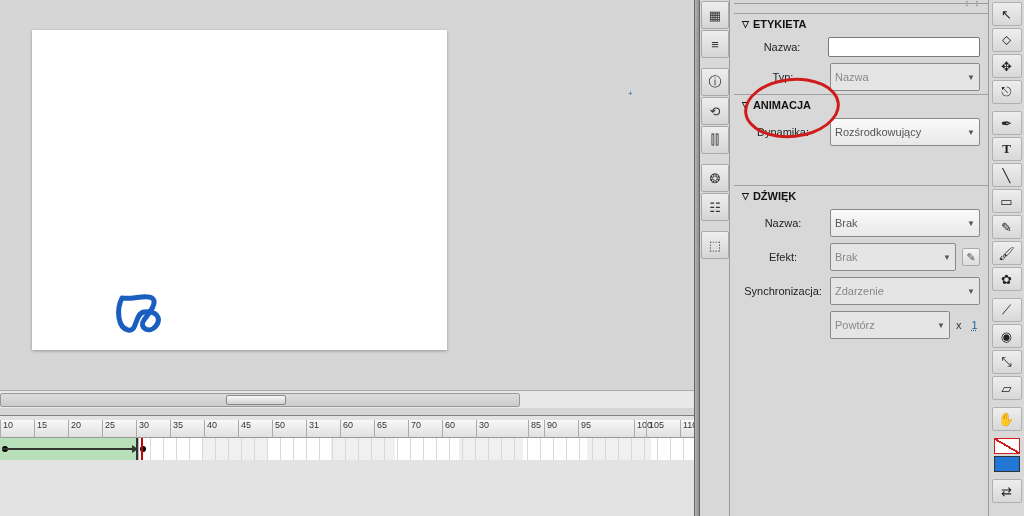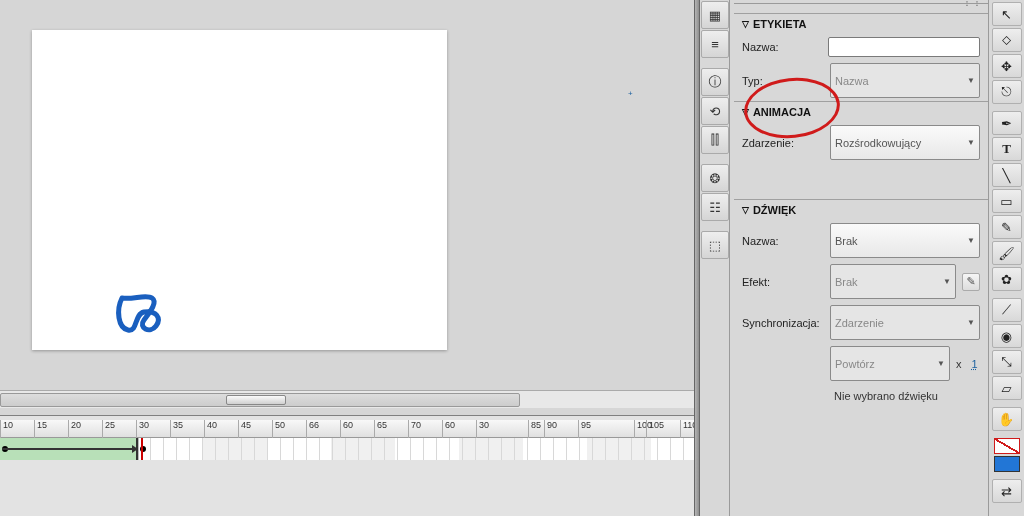--- a/index.html
+++ b/index.html
@@ -29,23 +29,23 @@
 .divider-v { position: absolute; left: 694px; top: 0; width: 6px; height: 516px; background: linear-gradient(to right, #b5b5b5, #8e8e8e); border-left: 1px solid #666; border-right: 1px solid #666; }
 
 .iconbar { position: absolute; left: 700px; top: 0; width: 30px; height: 516px; background: #d8d8d8; border-right: 1px solid #9a9a9a; }
 .iconbar .icon-btn { width: 28px; height: 28px; margin: 1px; background: linear-gradient(#eee,#d5d5d5); border: 1px solid #aaa; border-radius: 2px; display: flex; align-items: center; justify-content: center; font-size: 13px; color: #333; }
 .iconbar .sep { height: 8px; }
 
 .panel-area { position: absolute; left: 730px; top: 0; width: 258px; height: 516px; background: #d8d8d8; padding-left: 4px; }
 .panel-section-header { display: flex; align-items: center; gap: 4px; padding: 4px 8px; font-size: 11px; font-weight: bold; color: #111; border-top: 1px solid #a0a0a0; }
 .panel-section-header .tri { font-size: 9px; }
 .panel-row { display: flex; align-items: center; gap: 6px; padding: 3px 8px; font-size: 11px; color: #222; }
-.panel-label { text-align: left; width: 82px; }
+.panel-label { text-align: center; width: 82px; }
 .text-input { flex: 1; height: 20px; background: #fff; border: 1px solid #7a7a7a; border-radius: 2px; font-size: 11px; padding: 0 4px; }
-.dropdown { flex: 1; height: 35px; background: linear-gradient(#fafafa,#e8e8e8); border: 1px solid #8a8a8a; border-radius: 2px; font-size: 11px; padding: 0 4px; display: flex; align-items: center; justify-content: space-between; color: #555; }
+.dropdown { flex: 1; height: 28px; background: linear-gradient(#fafafa,#e8e8e8); border: 1px solid #8a8a8a; border-radius: 2px; font-size: 11px; padding: 0 4px; display: flex; align-items: center; justify-content: space-between; color: #555; }
 .dropdown.disabled { color: #888; background: #e5e5e5; }
 .dropdown-arrow { font-size: 8px; color: #555; }
 .link-value { color: #1a5f9e; text-decoration: underline; font-size: 11px; padding-left: 4px; }
 .edit-ico { width: 18px; height: 18px; display: flex; align-items: center; justify-content: center; font-size: 11px; color: #555; border: 1px solid #aaa; background: linear-gradient(#f5f5f5,#ddd); border-radius: 2px; }
 .mult { font-size: 11px; color: #333; }
 .message-row { font-size: 11px; color: #333; padding: 6px 0 6px 100px; }
 
 .circle-annotation { position: absolute; left: 744px; top: 78px; width: 96px; height: 60px; border: 3px solid #d01b1b; border-radius: 50%/50%; pointer-events: none; transform: rotate(-6deg); }
 
 .right-toolbar { position: absolute; left: 988px; top: 0; width: 36px; height: 516px; background: #d8d8d8; border-left: 1px solid #9a9a9a; display: flex; flex-direction: column; align-items: center; padding-top: 2px; gap: 2px; }
@@ -77,21 +77,21 @@
   <div class="timeline-ruler">
     <span class="ruler-tick" style="left:0px">10</span>
     <span class="ruler-tick" style="left:34px">15</span>
     <span class="ruler-tick" style="left:68px">20</span>
     <span class="ruler-tick" style="left:102px">25</span>
     <span class="ruler-tick" style="left:136px">30</span>
     <span class="ruler-tick" style="left:170px">35</span>
     <span class="ruler-tick" style="left:204px">40</span>
     <span class="ruler-tick" style="left:238px">45</span>
     <span class="ruler-tick" style="left:272px">50</span>
-    <span class="ruler-tick" style="left:306px">66</span>
+    <span class="ruler-tick" style="left:306px">31</span>
     <span class="ruler-tick" style="left:340px">60</span>
     <span class="ruler-tick" style="left:374px">65</span>
     <span class="ruler-tick" style="left:408px">70</span>
     <span class="ruler-tick" style="left:442px">60</span>
     <span class="ruler-tick" style="left:476px">30</span>
     <span class="ruler-tick" style="left:528px">85</span>
     <span class="ruler-tick" style="left:544px">90</span>
     <span class="ruler-tick" style="left:578px">95</span>
     <span class="ruler-tick" style="left:634px">100</span>
     <span class="ruler-tick" style="left:646px">105</span>
@@ -150,21 +150,21 @@
       <span>Nazwa</span>
       <span class="dropdown-arrow">▼</span>
     </div>
   </div>
 
   <div class="panel-section-header">
     <span class="tri">▽</span>
     <span>ANIMACJA</span>
   </div>
   <div class="panel-row">
-    <span class="panel-label">Zdarzenie:</span>
+    <span class="panel-label">Dynamika:</span>
     <div class="dropdown">
       <span>Rozśrodkowujący</span>
       <span class="dropdown-arrow">▼</span>
     </div>
   </div>
   <div style="height:36px"></div>
 
   <div class="panel-section-header">
     <span class="tri">▽</span>
     <span>DŹWIĘK</span>
@@ -193,21 +193,20 @@
   </div>
   <div class="panel-row">
     <span class="panel-label"></span>
     <div class="dropdown disabled" style="flex:0 0 120px">
       <span>Powtórz</span>
       <span class="dropdown-arrow">▼</span>
     </div>
     <span class="mult">x</span>
     <span class="link-value" style="text-decoration:underline dotted">1</span>
   </div>
-  <div class="message-row">Nie wybrano dźwięku</div>
 </div>
 
 <div class="circle-annotation"></div>
 
 <div class="right-toolbar">
   <div class="tool-cell">↖</div>
   <div class="tool-cell">⬦</div>
   <div class="tool-cell">✥</div>
   <div class="tool-cell">⎋</div>
   <div class="tgap"></div>

